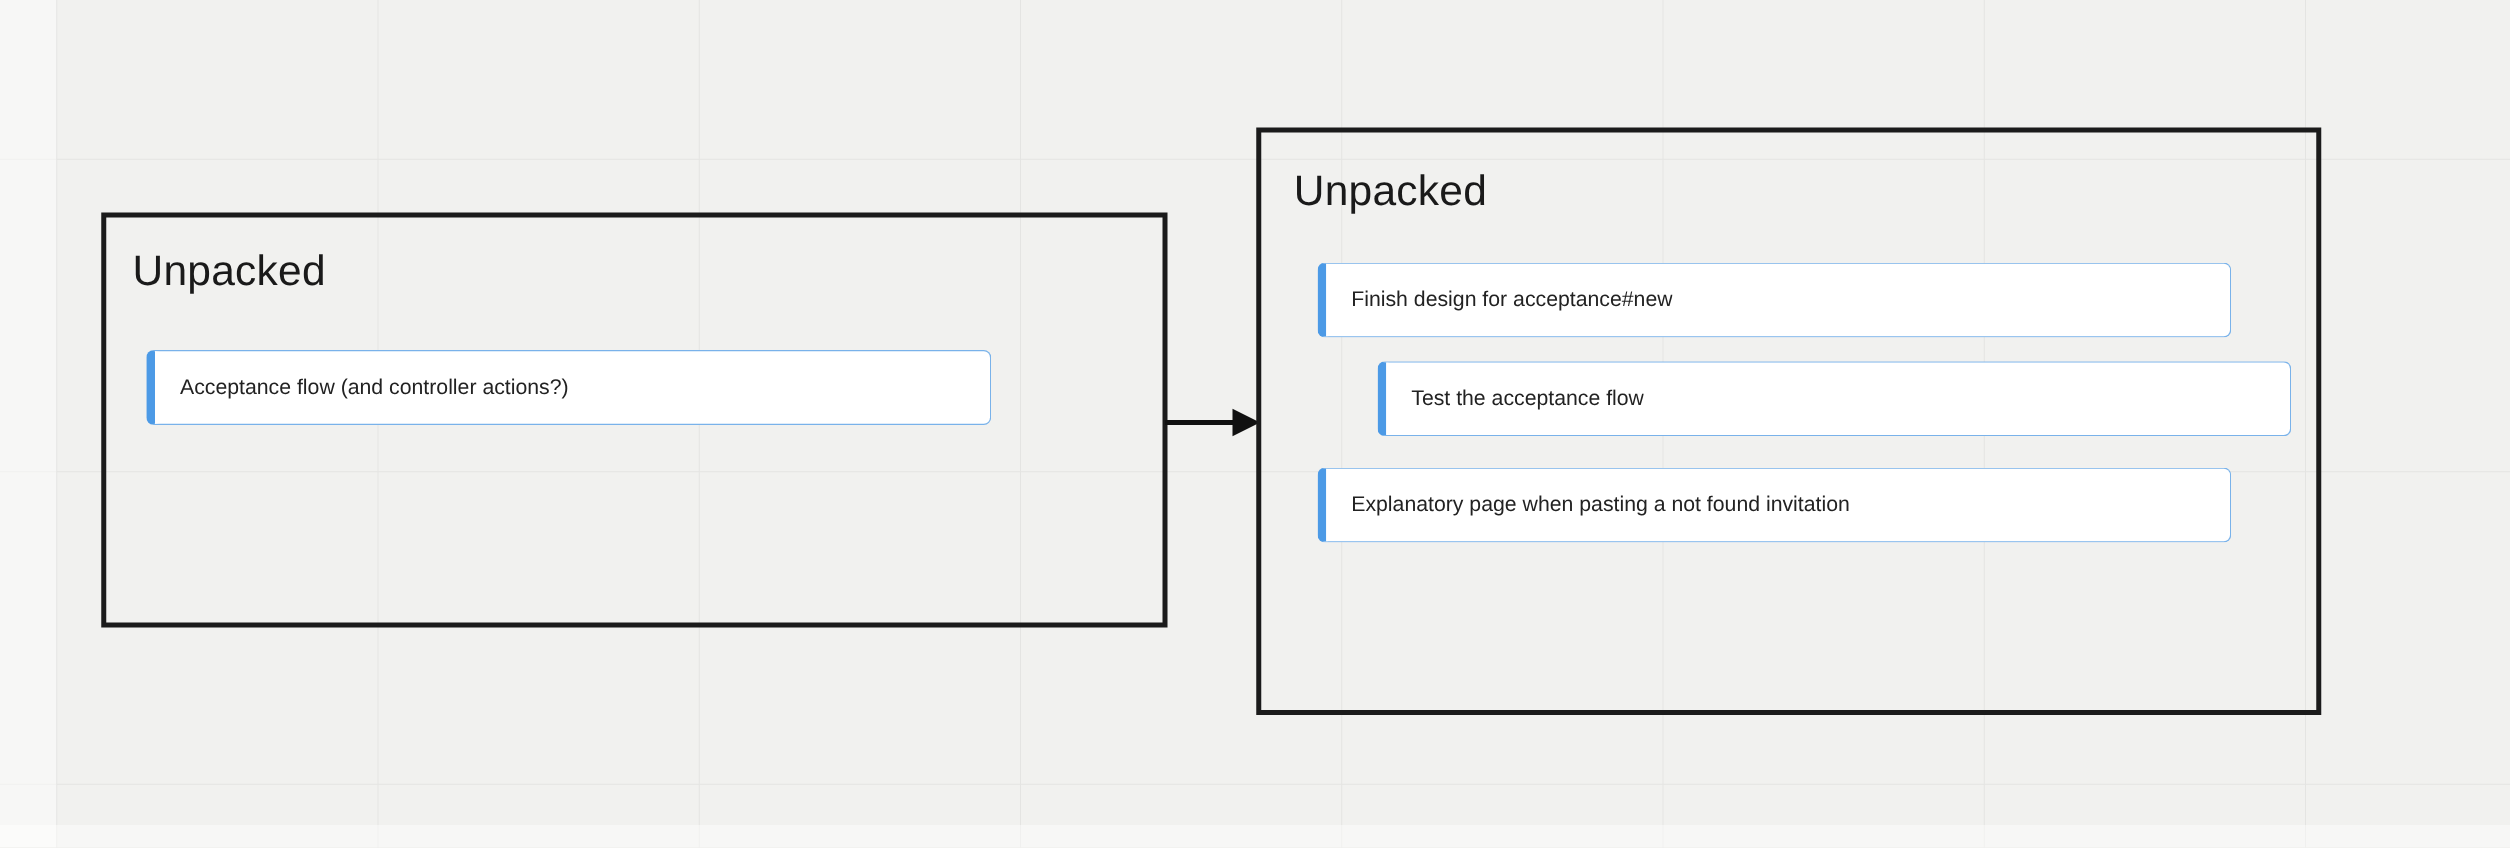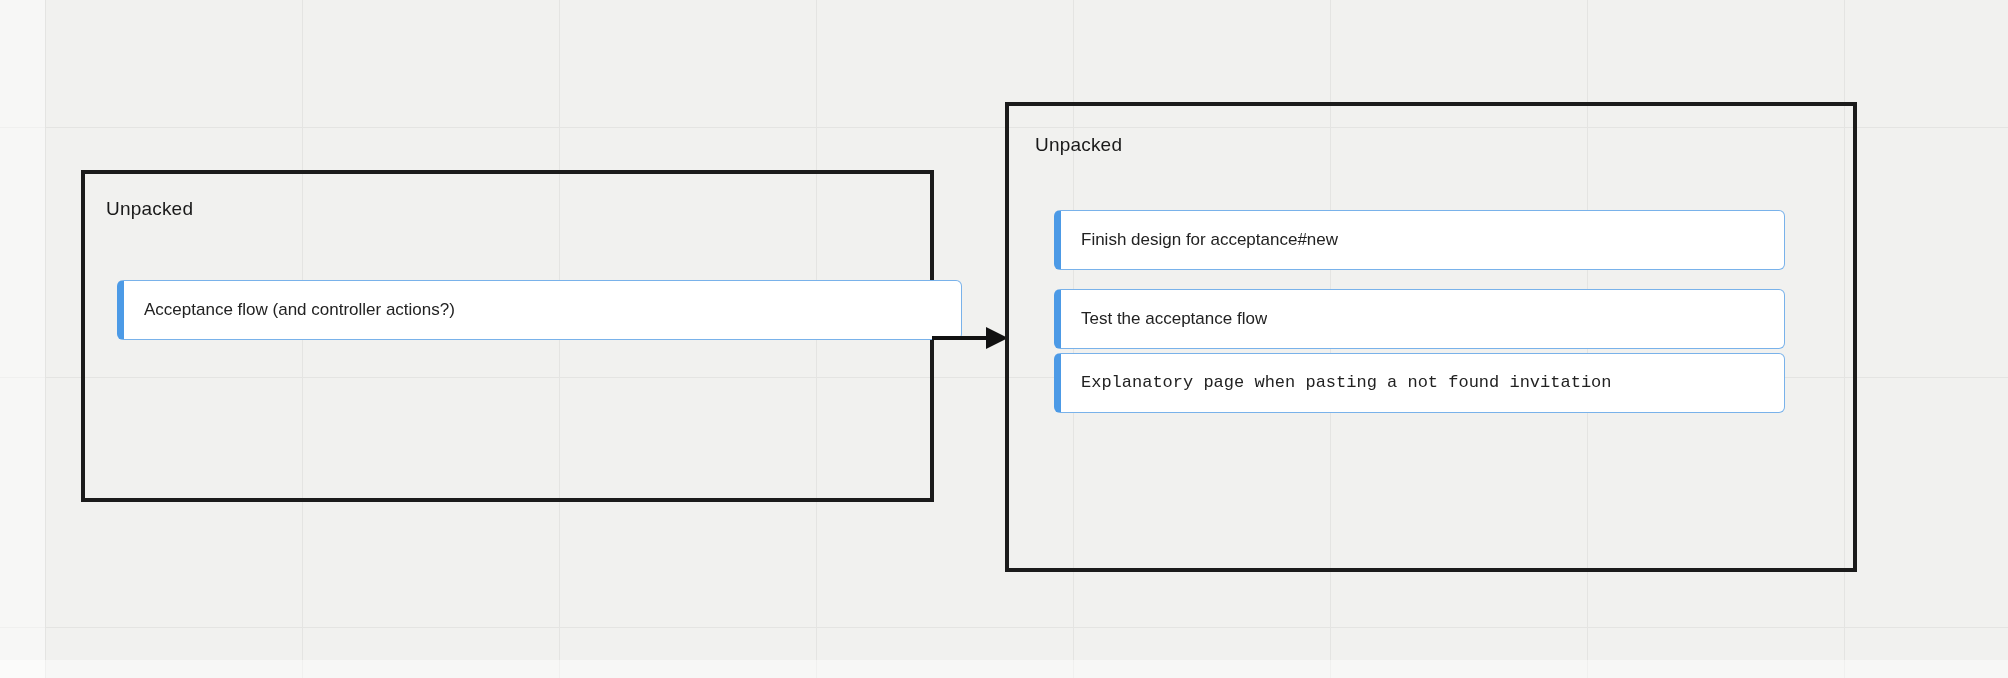--- a/index.html
+++ b/index.html
@@ -37,21 +37,21 @@
   }
   .frame{
     position:absolute;
     border:4px solid var(--frame-border);
     background:transparent;
   }
   .frame-original{left:81px;top:170px;width:853px;height:332px;}
   .frame-unpacked{left:1005px;top:102px;width:852px;height:470px;}
   .frame-title{
     position:absolute;
-    font-size:19px;
+    font-size:34px;
     font-weight:400;
     color:#1a1a1a;
     letter-spacing:0.2px;
     white-space:nowrap;
     cursor:default;
   }
   .frame-original .frame-title{left:21px;top:24px;}
   .frame-unpacked .frame-title{left:26px;top:28px;}
   .card{
     position:absolute;
@@ -65,25 +65,25 @@
     padding-left:20px;
     padding-right:14px;
   }
   .card-text{
     font-size:17px;
     line-height:1.25;
     color:#222222;
     white-space:nowrap;
     overflow:hidden;
   }
-  .frame-original .card{left:32px;top:106px;width:845px;align-items:center;}
+  .frame-original .card{left:32px;top:106px;width:676px;align-items:center;}
   .frame-unpacked .card{left:45px;width:731px;}
   .frame-unpacked .card.c0{top:104px;}
-  .frame-unpacked .card.c1{top:183px;}
-  .frame-unpacked .card.c2{top:247px;font-family:Liberation Mono, monospace;}
+  .frame-unpacked .card.c1{top:183px;margin-left:48px;}
+  .frame-unpacked .card.c2{top:268px;}
   .frame-unpacked .card.c3{top:369px;}
   .connector{
     position:absolute;
     left:930px;top:320px;
     width:80px;height:36px;
   }
 </style>
 </head>
 <body>
 

